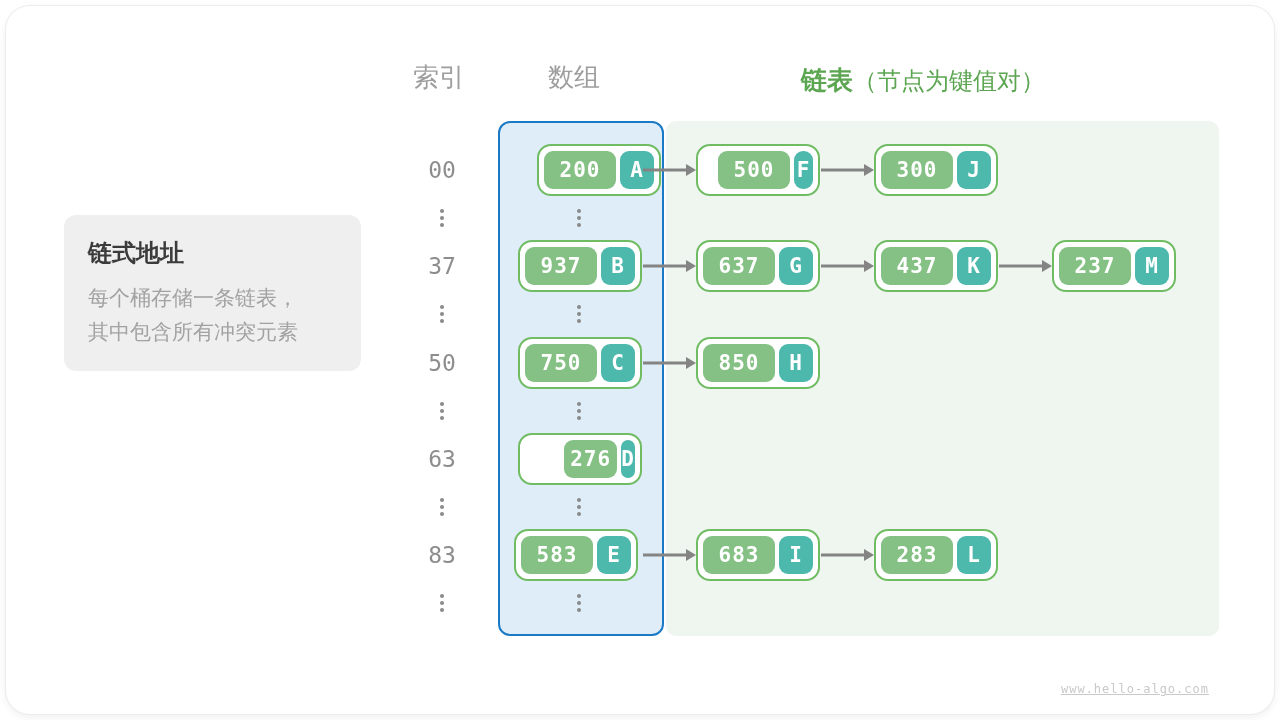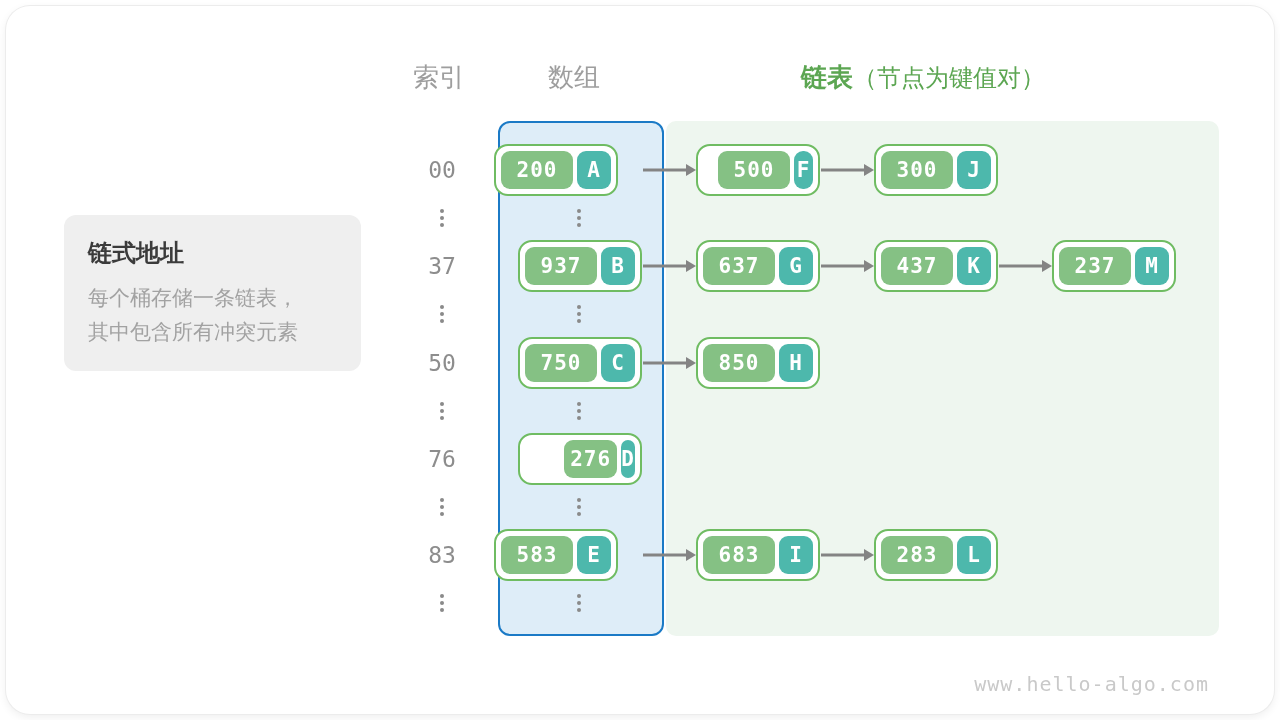--- a/index.html
+++ b/index.html
@@ -13,21 +13,21 @@
     background: #ffffff; border-radius: 24px;
     box-shadow: 0 0 0 1px #ececec, 0 3px 10px rgba(0,0,0,0.07);
   }
   
   .col-header {
     position: absolute; top: 54px; height: 34px; line-height: 34px;
     font-size: 26px; font-weight: normal; color: var(--gray-header);
     text-align: center; white-space: nowrap;
   }
   #hdr-list-group { position: absolute; top: 54px; left: 795px; height: 34px;
-    line-height: 34px; white-space: nowrap; }
+    line-height: 41px; white-space: nowrap; }
   #hdr-list-group .list-label { font-size: 26px; font-weight: bold; color: var(--green-header); }
   #hdr-list-group .list-note { font-size: 24px; font-weight: normal; color: var(--green-header); }
   
   #info-box {
     position: absolute; left: 58px; top: 209px; width: 297px; height: 156px;
     background: var(--infobox-bg); border-radius: 12px; box-sizing: border-box;
     padding: 22px 24px 0 24px;
   }
   #info-box .info-title { font-size: 24px; font-weight: bold; color: var(--dark-text); }
   #info-box .info-line { font-size: 21px; color: var(--body-gray); line-height: 34px; }
@@ -78,22 +78,22 @@
     border-top: 6px solid transparent; border-bottom: 6px solid transparent;
   }
   .ellipsis-dots { position: absolute; width: 4px; }
   .ellipsis-dots .dot {
     width: 4px; height: 4px; border-radius: 50%;
     background: var(--dots-gray); margin-bottom: 3px;
   }
   
   #watermark {
     position: absolute; right: 65px; bottom: 18px;
-    font-family: "DejaVu Sans Mono", monospace; font-size: 20px;
-    color: var(--watermark-color); letter-spacing: 1px;
+    font-family: "DejaVu Sans Mono", monospace; font-size: 12px;
+    color: var(--watermark-color); letter-spacing: 1px; text-decoration: underline;
   }
 </style>
 </head>
 <body>
 
 <div id="stage">
   <div id="card">
 
     <div class="col-header" style="left:373px; width:120px;">索引</div>
     <div class="col-header" style="left:508px; width:120px;">数组</div>
@@ -108,21 +108,21 @@
         <div class="info-line">其中包含所有冲突元素</div>
       </div>
     </div>
 
 
     <div id="list-panel"></div>
     <div id="array-panel"></div>
 
     <div id="rows-layer">
         <div class="index-label" style="top: 149px;">00</div>
-        <div class="hash-node" style="left: 488px; top: 138px;">
+        <div class="hash-node" style="left: 531px; top: 138px;">
           <div class="node-key">200</div>
           <div class="node-value">A</div>
         </div>
         <div class="hash-node" style="left: 690px; top: 138px; padding-left: 20px;">
           <div class="node-key">500</div>
           <div class="node-value">F</div>
         </div>
         <div class="arrow" style="left: 636px; width: 54px; top: 156px;">
           <div class="arrow-line"></div>
           <div class="arrow-head"></div>
@@ -200,37 +200,37 @@
         <div class="ellipsis-dots" style="left: 434px; top: 396px;">
           <div class="dot"></div>
           <div class="dot"></div>
           <div class="dot"></div>
         </div>
         <div class="ellipsis-dots" style="left: 571px; top: 396px;">
           <div class="dot"></div>
           <div class="dot"></div>
           <div class="dot"></div>
         </div>
-        <div class="index-label" style="top: 438px;">76</div>
+        <div class="index-label" style="top: 438px;">63</div>
         <div class="hash-node" style="left: 512px; top: 427px; padding-left: 44px;">
           <div class="node-key">276</div>
           <div class="node-value">D</div>
         </div>
         <div class="ellipsis-dots" style="left: 434px; top: 492px;">
           <div class="dot"></div>
           <div class="dot"></div>
           <div class="dot"></div>
         </div>
         <div class="ellipsis-dots" style="left: 571px; top: 492px;">
           <div class="dot"></div>
           <div class="dot"></div>
           <div class="dot"></div>
         </div>
         <div class="index-label" style="top: 534px;">83</div>
-        <div class="hash-node" style="left: 488px; top: 523px; text-align: center;">
+        <div class="hash-node" style="left: 508px; top: 523px; text-align: center;">
           <div class="node-key">583</div>
           <div class="node-value">E</div>
         </div>
         <div class="hash-node" style="left: 690px; top: 523px;">
           <div class="node-key">683</div>
           <div class="node-value">I</div>
         </div>
         <div class="arrow" style="left: 636px; width: 54px; top: 541px;">
           <div class="arrow-line"></div>
           <div class="arrow-head"></div>

